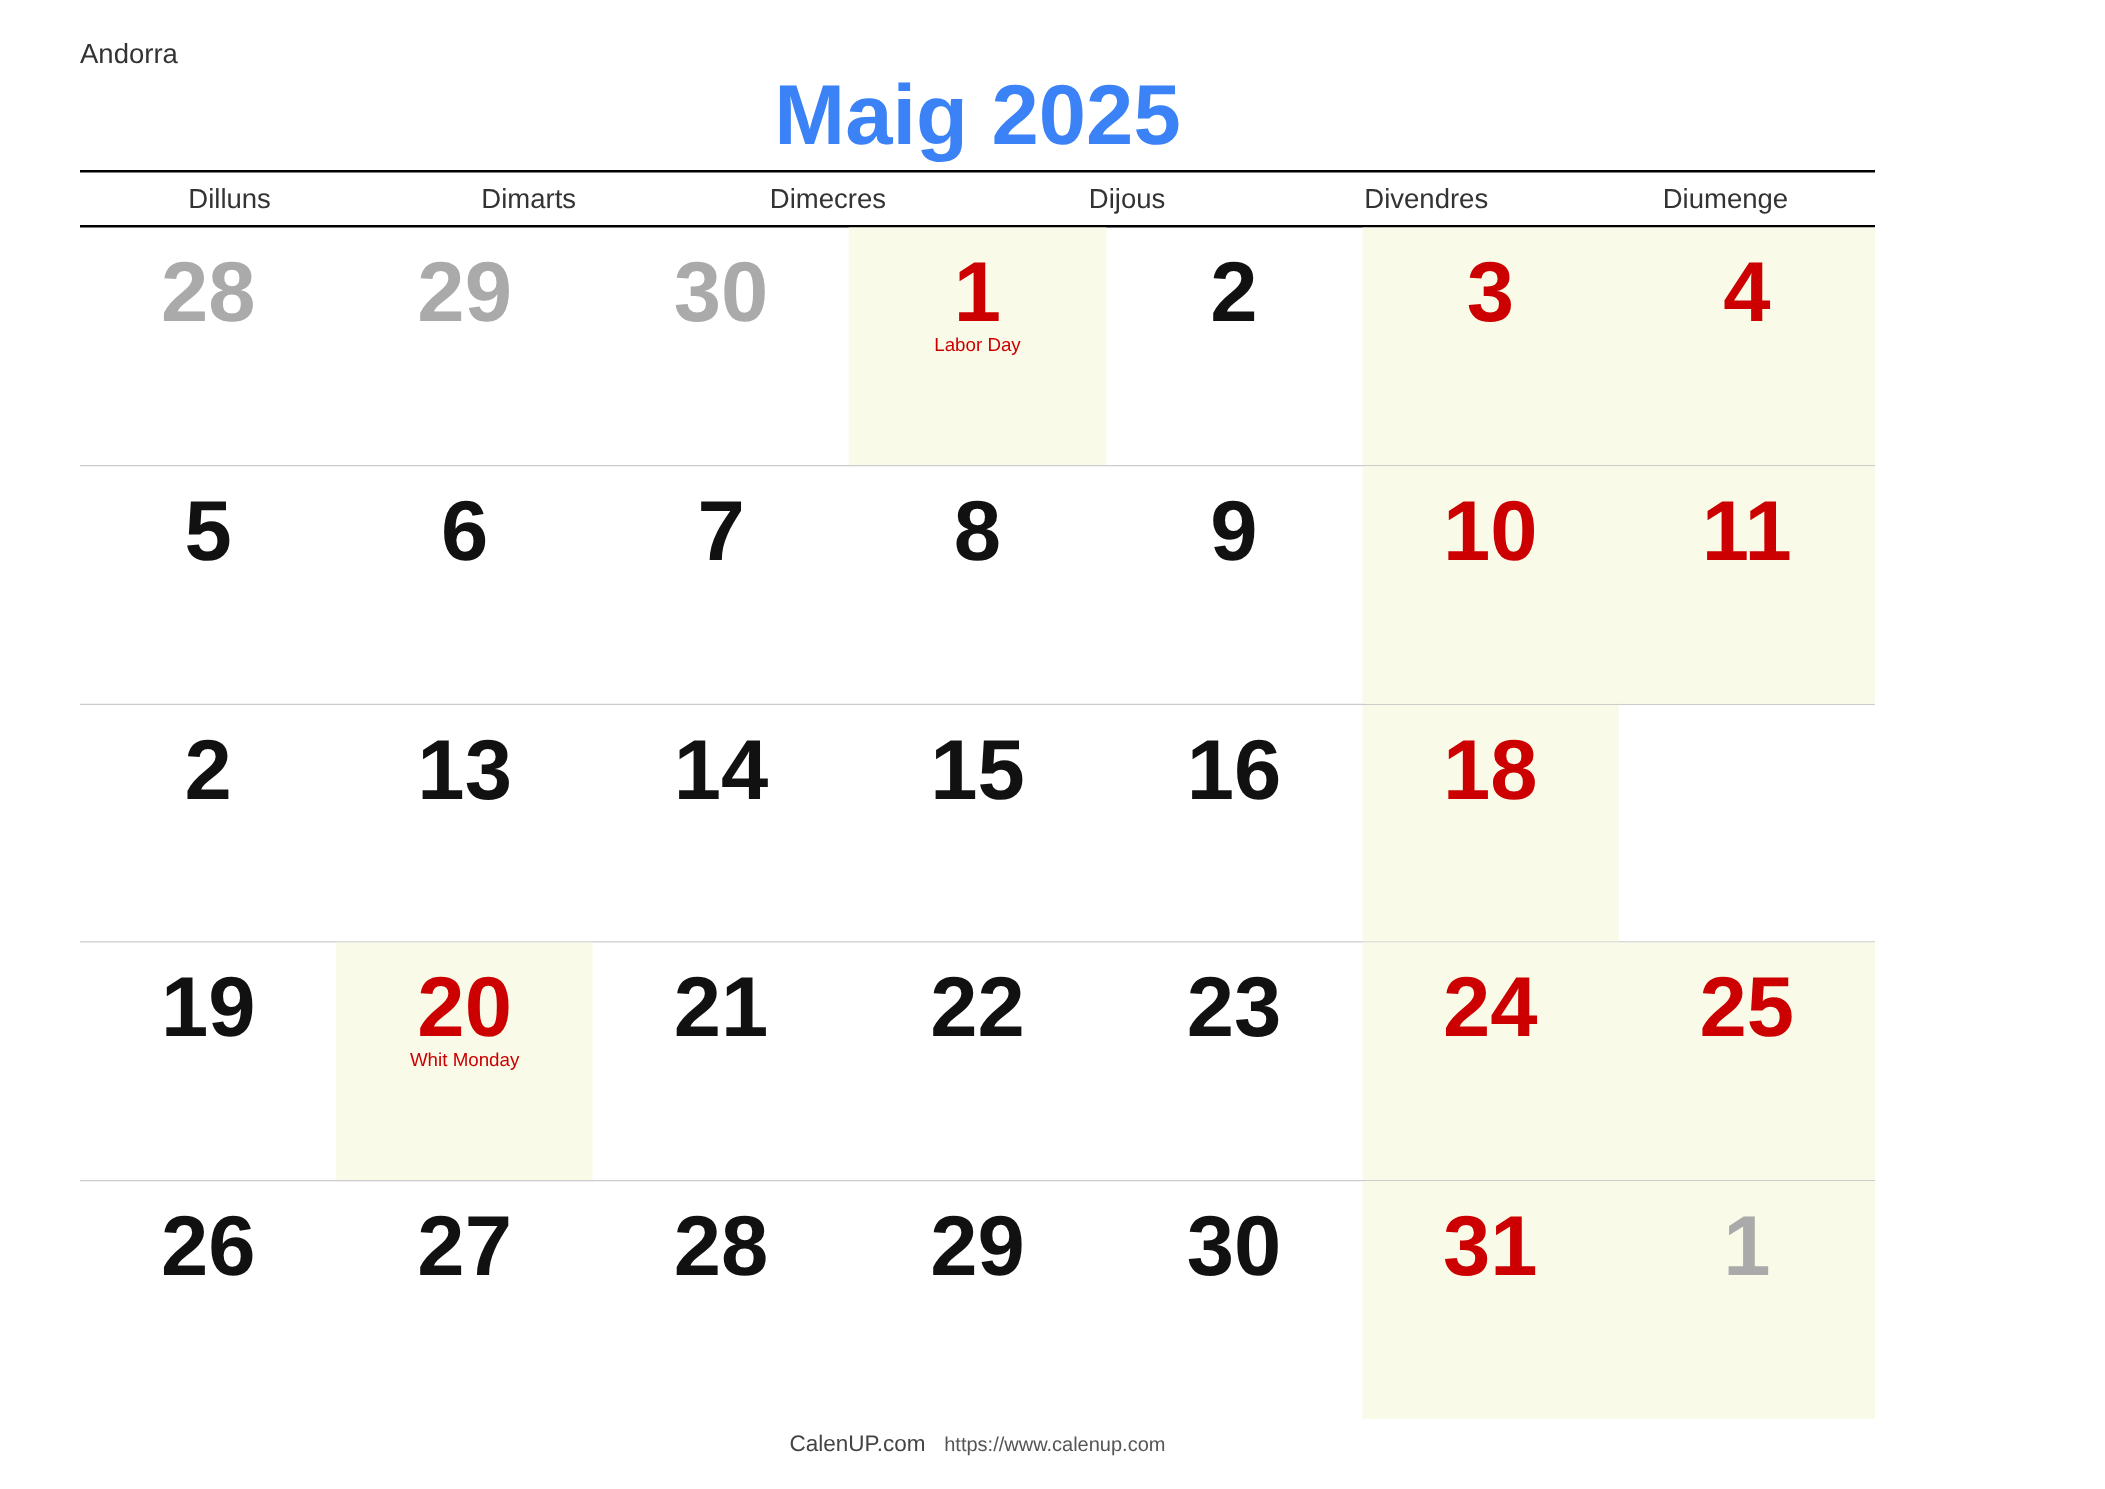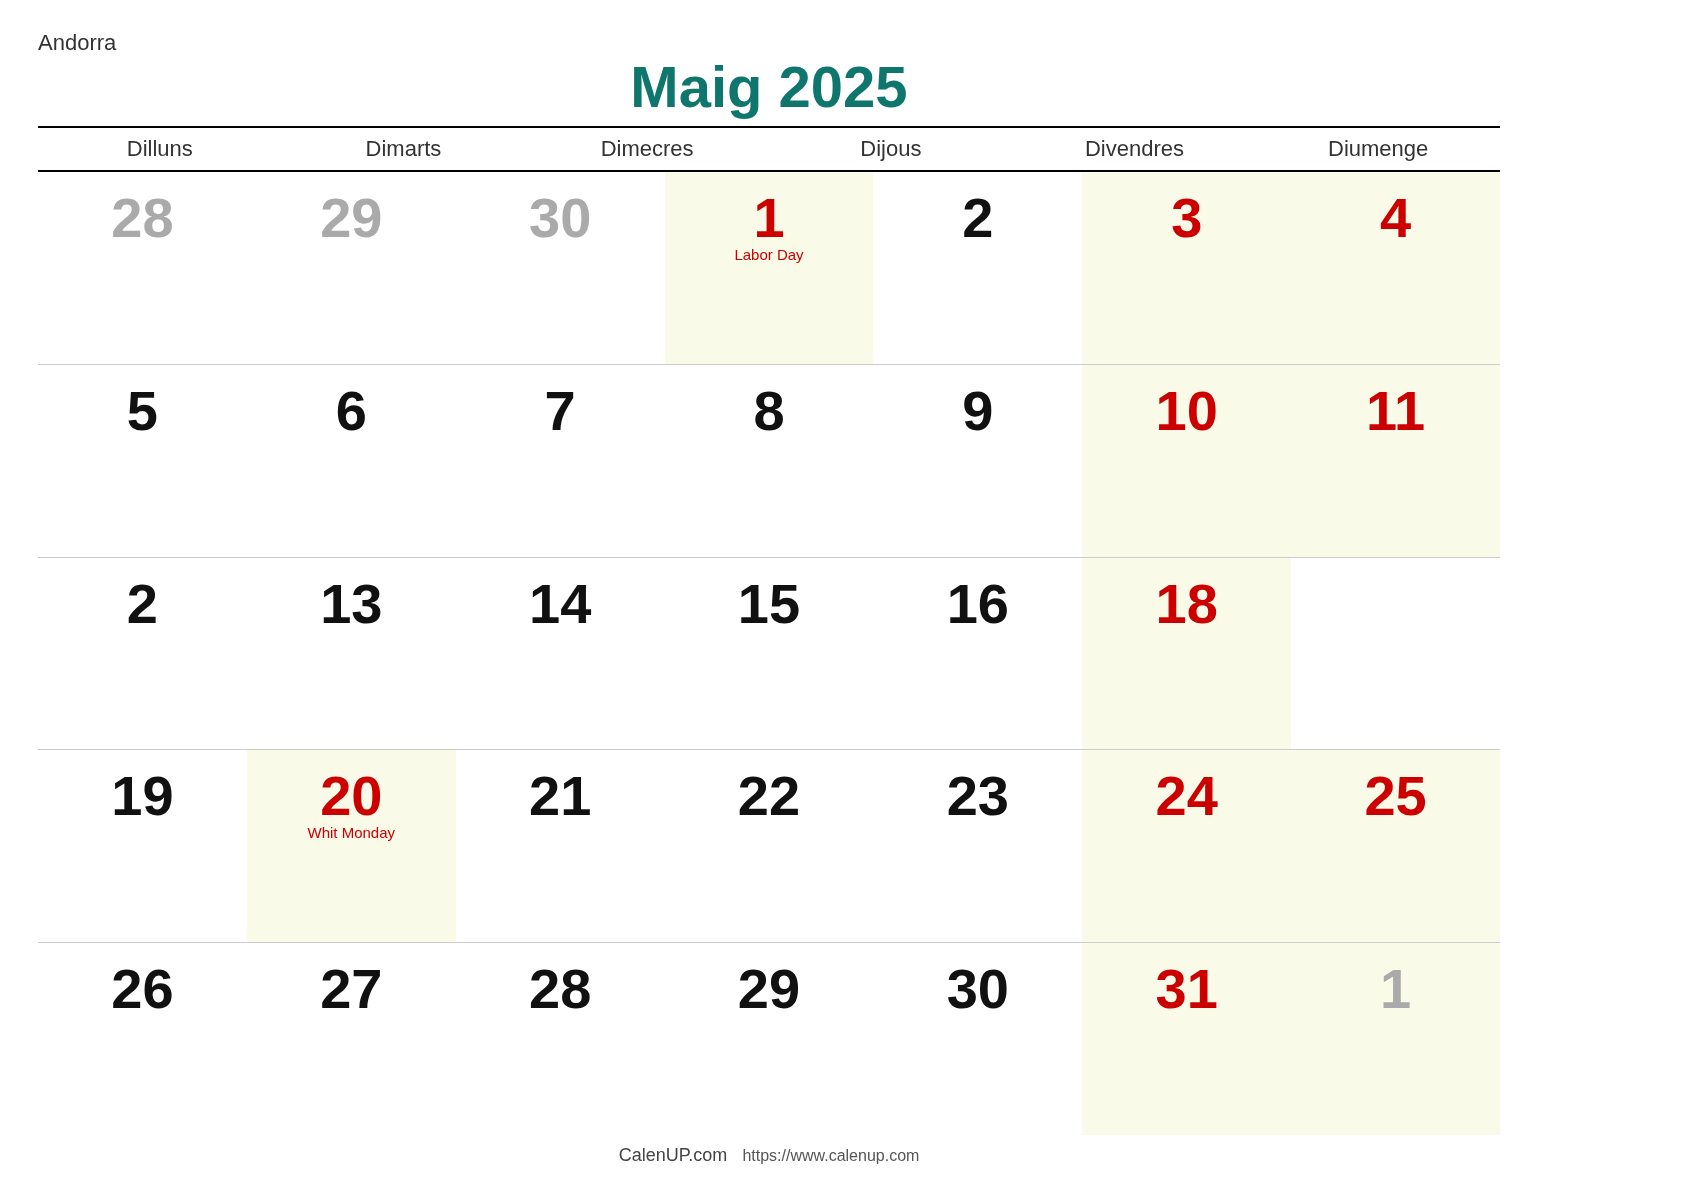--- a/index.html
+++ b/index.html
@@ -13,36 +13,36 @@
       font-family: Arial, Helvetica, sans-serif;
       width: 1684px;
       height: 1191px;
       overflow: hidden;
       position: relative;
     }
 
     .page {
       width: 1540px;
       height: 1191px;
-      padding: 30px 40px 20px 38px;
+      padding: 30px 40px 20px 64px;
       display: flex;
       flex-direction: column;
     }
 
     .locale-label {
       font-size: 22px;
       color: #333;
       margin-bottom: 2px;
     }
 
     .title {
       text-align: center;
-      font-size: 58px;
+      font-size: 68px;
       font-weight: 900;
-      color: #0f766e;
+      color: #3b82f6;
       line-height: 1;
       margin-bottom: 10px;
     }
 
     .calendar {
       flex: 1;
       display: flex;
       flex-direction: column;
       border-top: 2px solid #000;
     }
@@ -85,21 +85,21 @@
       padding-top: 18px;
       position: relative;
       border-right: none;
     }
 
     .day-cell.weekend-bg {
       background-color: #fafae8;
     }
 
     .day-number {
-      font-size: 56px;
+      font-size: 68px;
       font-weight: 700;
       line-height: 1;
     }
 
     .day-number.black {
       color: #111;
     }
 
     .day-number.red {
       color: #cc0000;

